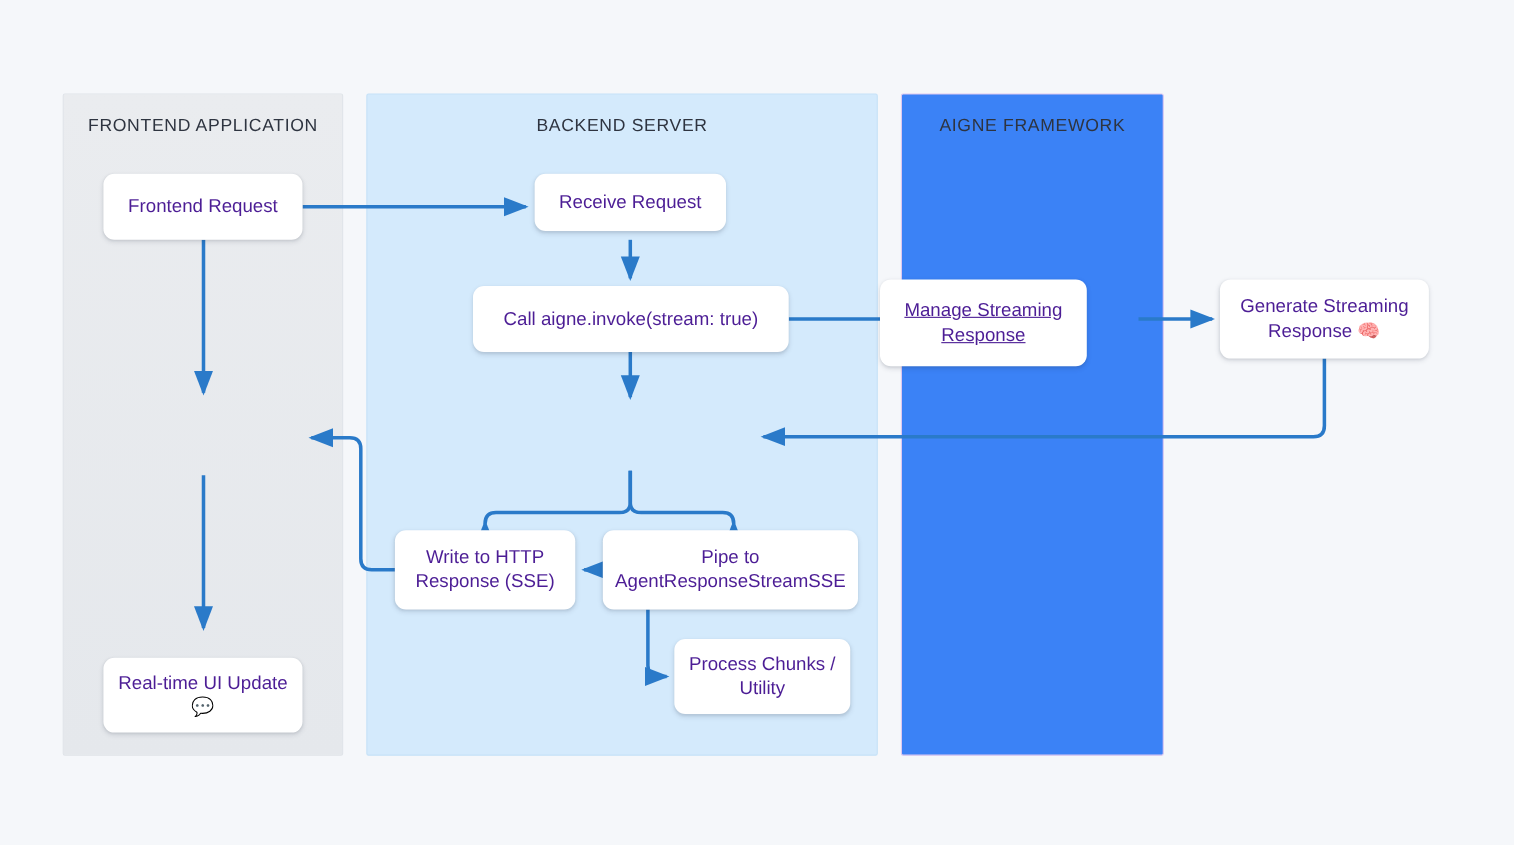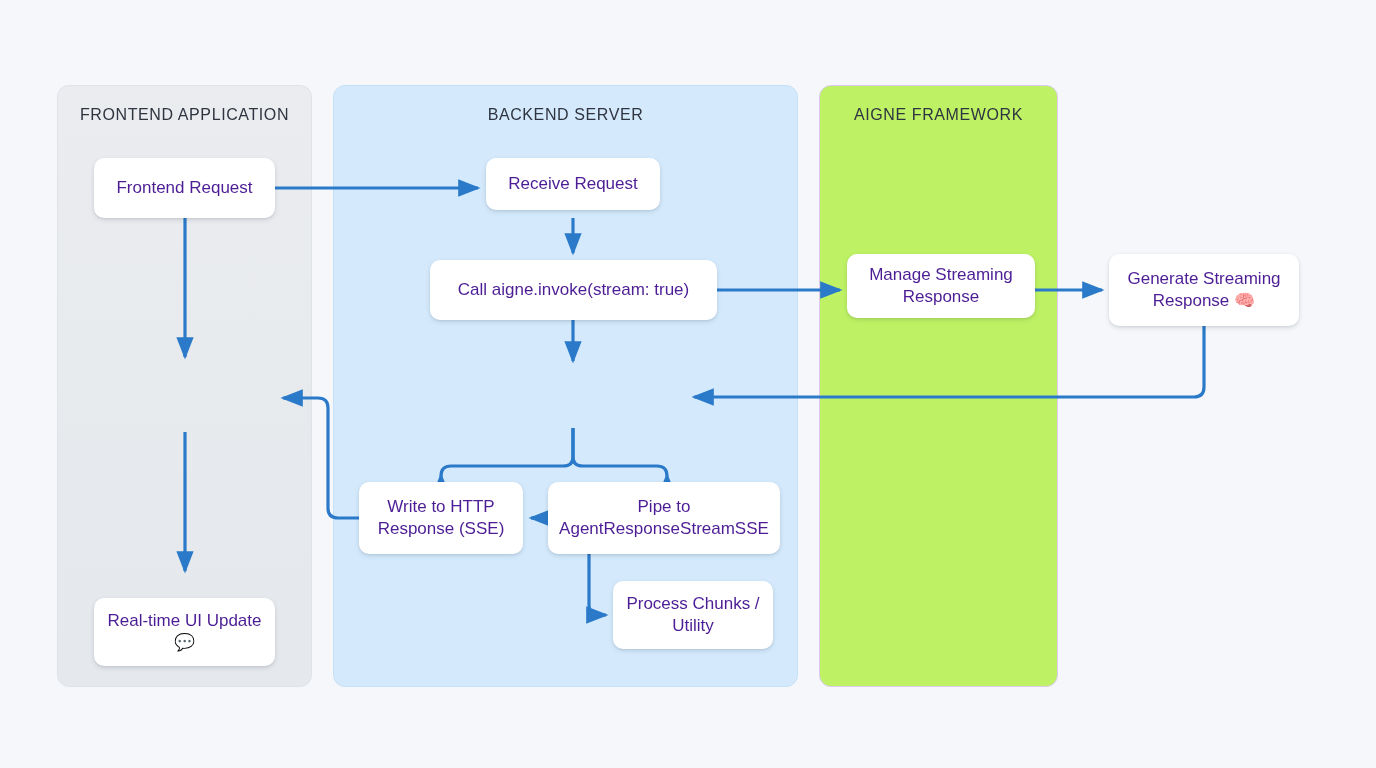--- a/index.html
+++ b/index.html
@@ -10,21 +10,21 @@
   #stage {
     position: relative;
     width: 1376px;
     height: 768px;
     background: #f5f7fa;
     font-family: "Liberation Sans", sans-serif;
     overflow: hidden;
   }
   .lane {
     position: absolute;
-    border-radius: 12px;
+    border-radius: 2px;
     box-sizing: border-box;
   }
   .lane-title {
     position: absolute;
     top: 20px;
     left: 0;
     width: 100%;
     text-align: center;
     font-size: 16px;
     letter-spacing: 0.6px;
@@ -36,21 +36,21 @@
     background: linear-gradient(180deg, #eaecef 0%, #e5e8ec 100%);
     border: 1px solid #dfe3e8;
   }
   #lane-backend {
     left: 333px; top: 85px; width: 465px; height: 602px;
     background: #d4eafc;
     border: 1px solid #c5e1f7;
   }
   #lane-aigne {
     left: 819px; top: 85px; width: 239px; height: 602px;
-    background: #bef264;
+    background: #3b82f6;
     border: 1px solid #ddc8f0;
   }
   #lane-model {
     left: 1079px; top: 85px; width: 241px; height: 602px;
     background: #ccd6fa;
     border: 1px solid #bfcbf5;
   }
 
   .node {
     position: absolute;
@@ -73,21 +73,21 @@
   #n-eventsource      { left: 94px;  top: 364px; width: 181px; height: 68px; }
   #n-realtime-ui      { left: 94px;  top: 578px; width: 181px; height: 68px; margin-top: 20px; }
 
   #n-receive-request  { left: 486px; top: 158px; width: 174px; height: 52px; }
   #n-call-invoke      { left: 430px; top: 260px; width: 287px; height: 60px; }
   #n-agent-stream     { left: 461px; top: 368px; width: 225px; height: 60px; }
   #n-write-http       { left: 359px; top: 482px; width: 164px; height: 72px; }
   #n-pipe-sse         { left: 548px; top: 482px; width: 232px; height: 72px; }
   #n-process-chunks   { left: 613px; top: 581px; width: 160px; height: 68px; }
 
-  #n-manage-stream    { left: 847px; top: 254px; width: 188px; height: 64px; }
+  #n-manage-stream    { left: 800px; top: 254px; width: 188px; height: 79px; text-decoration: underline; }
   #n-generate-stream  { left: 1109px; top: 254px; width: 190px; height: 72px; }
 
   svg.wires {
     position: absolute;
     left: 0; top: 0;
     width: 1376px;
     height: 768px;
     z-index: 2;
     pointer-events: none;
   }

